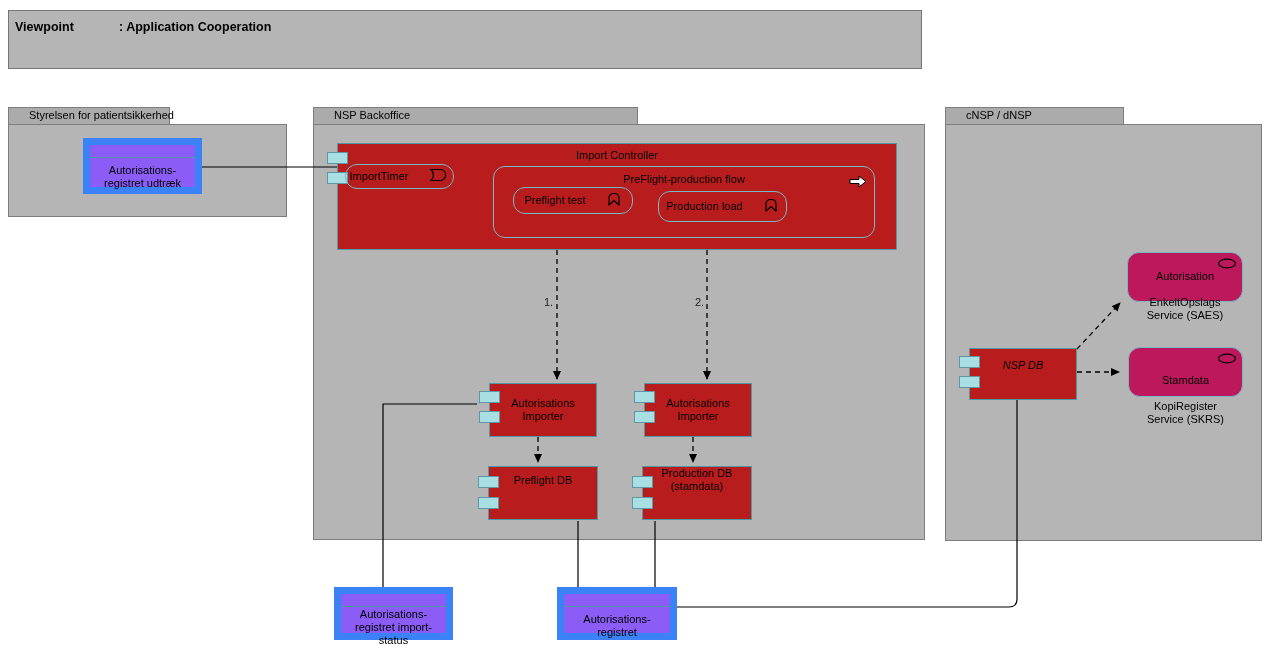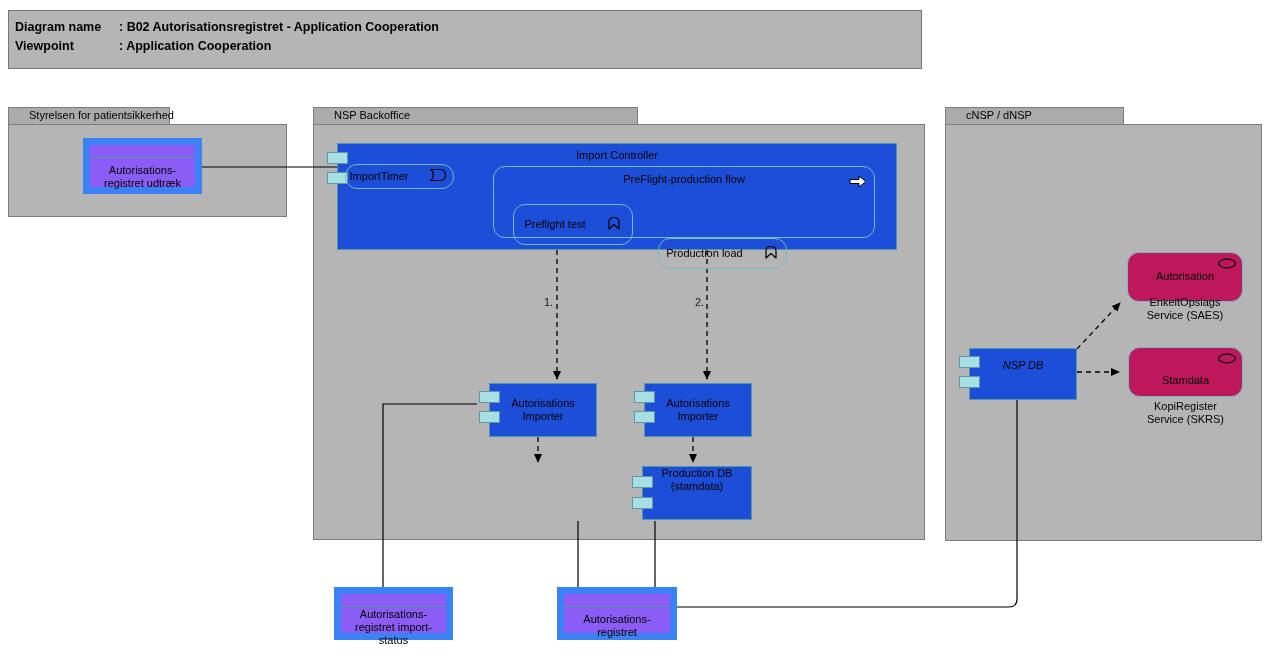--- a/index.html
+++ b/index.html
@@ -16,21 +16,21 @@
   .titlebox .trow{display:flex;font-weight:bold;font-size:12.5px;line-height:19px;}
   .titlebox .tlabel{width:104px;flex:0 0 104px;}
   
   .group-tab{
     position:absolute;background:#ababab;border:1px solid #7d7d7d;
     font-size:11px;line-height:15px;padding-left:20px;white-space:nowrap;overflow:visible;
   }
   .group-body{position:absolute;background:#b5b5b5;border:1px solid #7d7d7d;}
   
   .el{position:absolute;box-sizing:border-box;font-size:11px;line-height:13px;}
-  .comp{background:#1d4ed8;border:1px solid #4f99a6;}
+  .comp{background:#b91c1c;border:1px solid #4f99a6;}
   .round{border:1px solid #76bac4;border-radius:12px;background:transparent;}
   .round.filled{background:#be185d;}
   .dobj{background:#8b5cf6;border:7px solid #3b82f6;}
   .dobj-band{height:12px;border-bottom:1px solid #4f99a6;}
   .lbl{white-space:pre-line;text-align:center;}
   .flexcenter{display:flex;align-items:center;justify-content:center;gap:20px;height:100%;}
   .port{
     position:absolute;left:-11px;width:21px;height:12px;
     background:#a8dfe3;border:1px solid #5f98a4;box-sizing:border-box;z-index:5;
   }
@@ -40,24 +40,20 @@
   .node{z-index:4;}
   .icon{flex:0 0 auto;display:inline-block;}
 </style>
 </head>
 <body>
 
 <div id="canvas">
 
   <div class="titlebox">
     <div class="trow">
-      <span class="tlabel">Diagram name</span>
-      <span>: B02 Autorisationsregistret - Application Cooperation</span>
-    </div>
-    <div class="trow">
       <span class="tlabel">Viewpoint</span>
       <span>: Application Cooperation</span>
     </div>
   </div>
 
   <div class="group-tab" style="left:8px;top:107px;width:140px;height:16px;">
     <span>Styrelsen for patientsikkerhed</span>
   </div>
   <div class="group-body" style="left:8px;top:124px;width:277px;height:91px;"></div>
 
@@ -120,32 +116,32 @@
 
   <div class="el round node" style="left:493px;top:166px;width:382px;height:72px;">
     <div class="toplabel" style="top:6px;">PreFlight-production flow</div>
     <span class="icon" style="position:absolute;right:7px;top:8px;">
       <svg width="18" height="13" viewBox="0 0 18 13">
           <path d="M1,4.5 H10 V1 L17,6.5 L10,12 V8.5 H1 Z" fill="#fdfdfd" stroke="#000" stroke-width="1"></path>
         </svg>
     </span>
   </div>
 
-  <div class="el round node" style="left:513px;top:204px;width:120px;height:41px;">
+  <div class="el round node" style="left:513px;top:187px;width:120px;height:27px;">
     <div class="flexcenter">
       <span>Preflight test</span>
       <span class="icon">
         <svg width="16" height="16" viewBox="0 0 16 16">
             <path d="M3,14 V7 Q3,2.5 8,2.5 Q13,2.5 13,7 V14 L8,9.5 Z" fill="none" stroke="#000" stroke-width="1.2" stroke-linejoin="round"></path>
           </svg>
       </span>
     </div>
   </div>
 
-  <div class="el round node" style="left:658px;top:191px;width:129px;height:31px;margin-top:47px;">
+  <div class="el round node" style="left:658px;top:191px;width:129px;height:31px;">
     <div class="flexcenter">
       <span>Production load</span>
       <span class="icon">
         <svg width="16" height="16" viewBox="0 0 16 16">
             <path d="M3,14 V7 Q3,2.5 8,2.5 Q13,2.5 13,7 V14 L8,9.5 Z" fill="none" stroke="#000" stroke-width="1.2" stroke-linejoin="round"></path>
           </svg>
       </span>
     </div>
   </div>
 
@@ -160,20 +156,25 @@
 
   <div class="el comp node" style="left:644px;top:383px;width:108px;height:54px;">
     <i class="port" style="top:7px;"></i>
     <i class="port" style="top:27px;"></i>
     <div class="flexcenter">
         <div class="lbl">Autorisations
 Importer</div>
       </div>
   </div>
 
+  <div class="el comp node" style="left:488px;top:466px;width:110px;height:54px;">
+    <i class="port" style="top:9px;"></i>
+    <i class="port" style="top:30px;"></i>
+    <div class="lbl" style="padding-top:7px;">Preflight DB</div>
+  </div>
 
   <div class="el comp node" style="left:642px;top:466px;width:110px;height:54px;">
     <i class="port" style="top:9px;"></i>
     <i class="port" style="top:30px;"></i>
     <div class="lbl" style="">Production DB
 (stamdata)</div>
   </div>
 
   <div class="el comp node" style="left:969px;top:348px;width:108px;height:52px;">
     <i class="port" style="top:7px;"></i>

